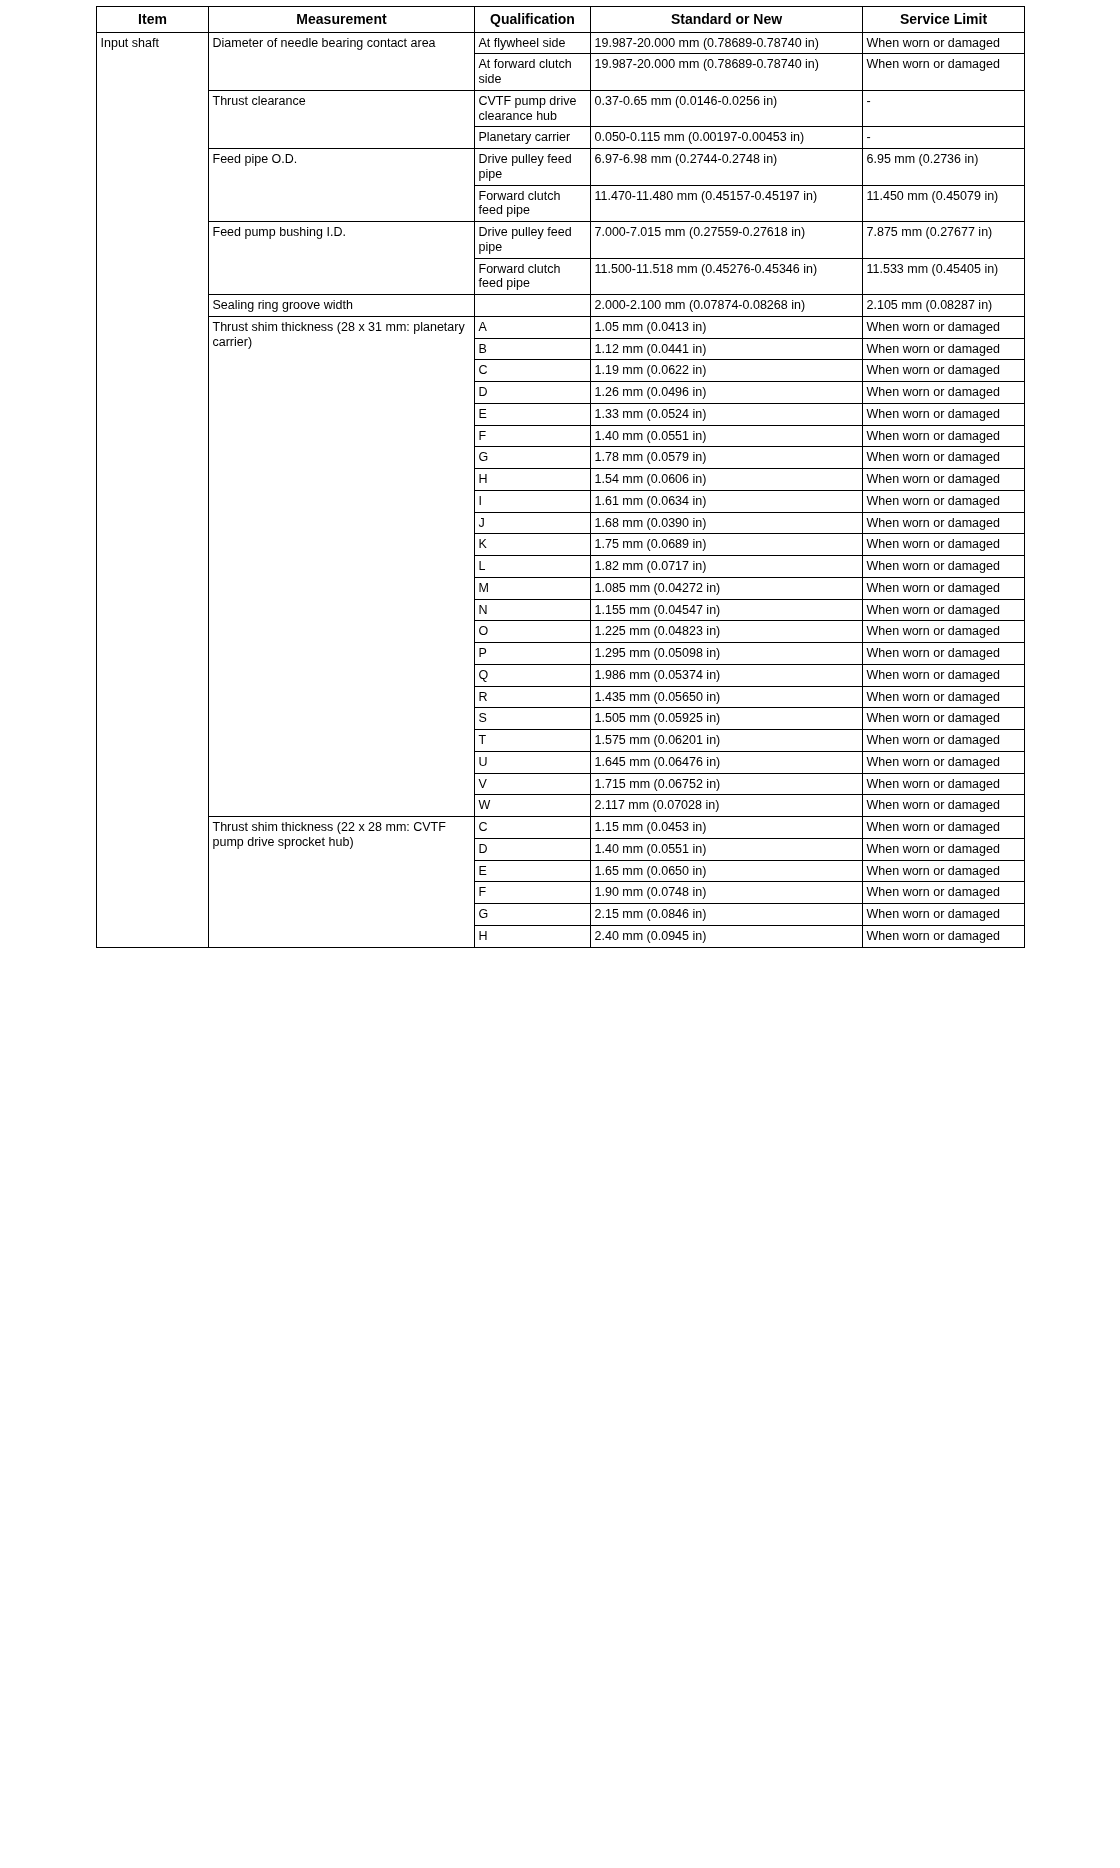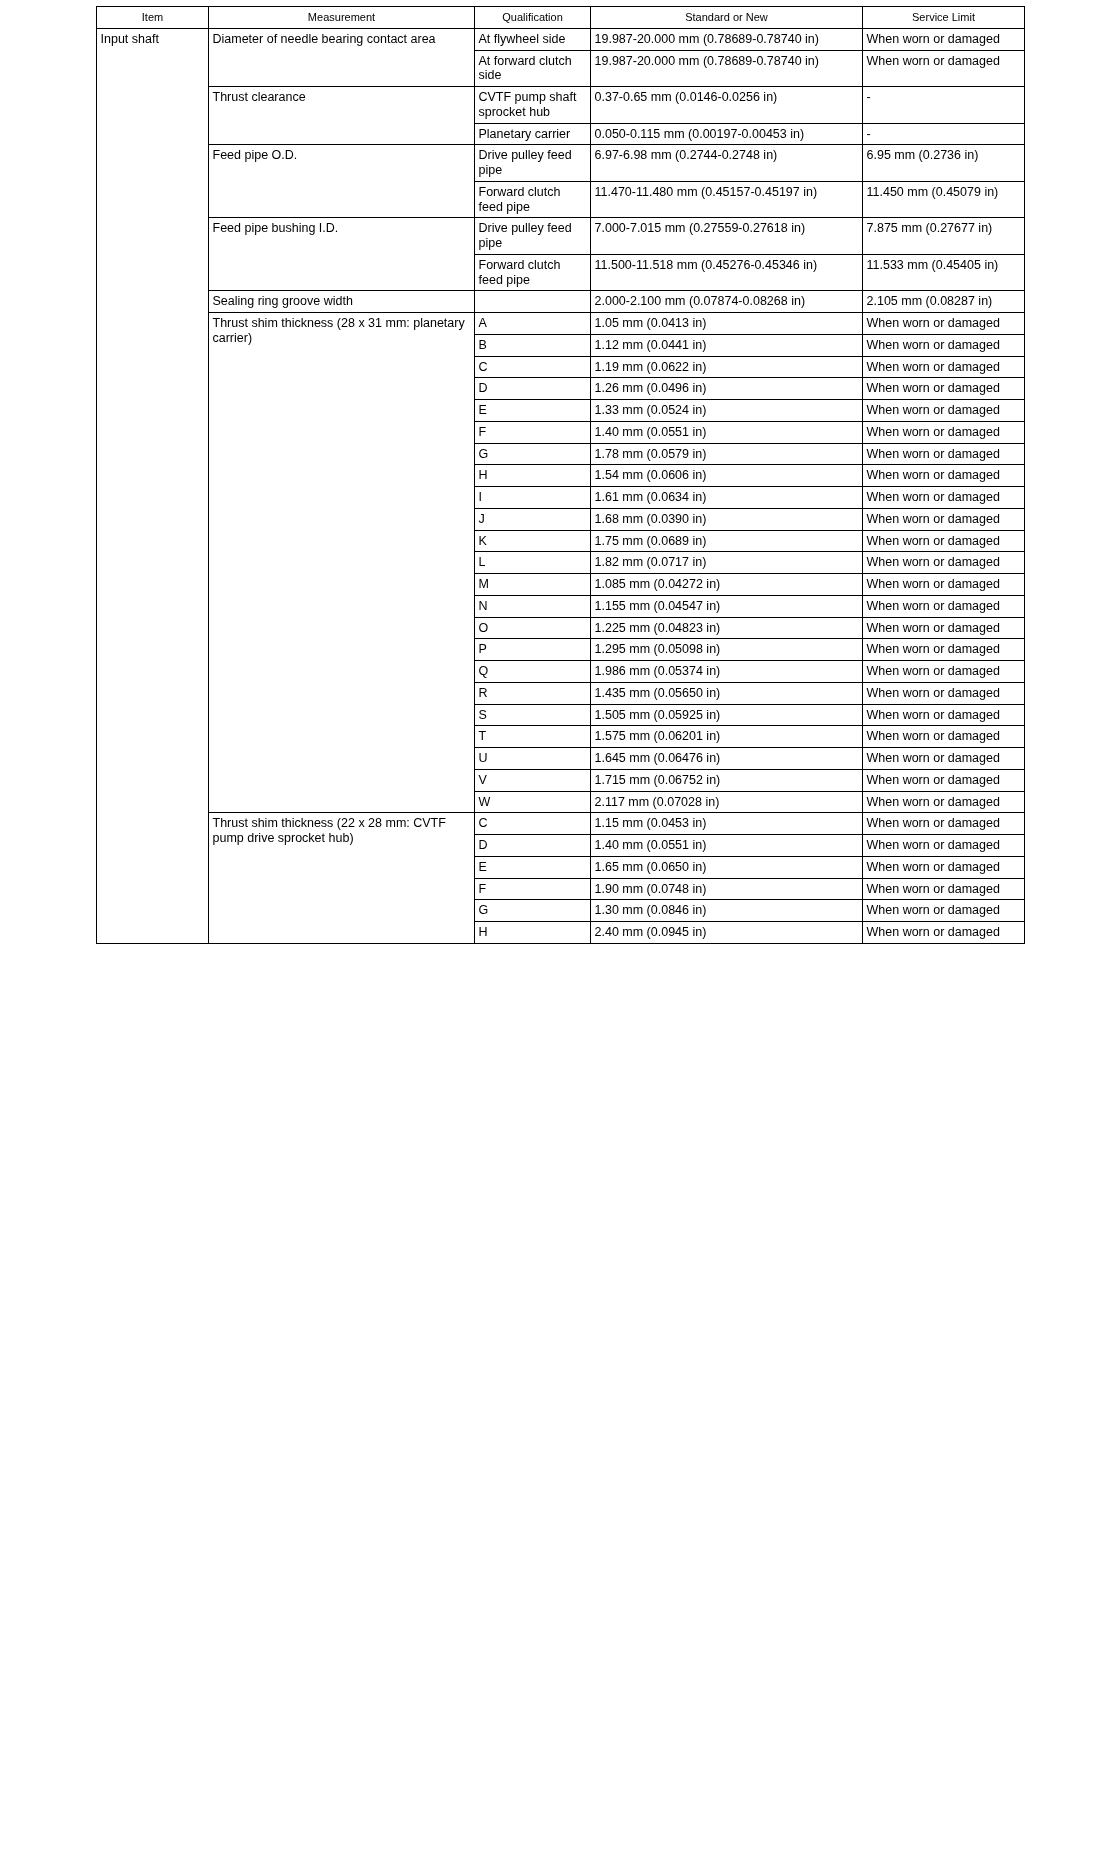--- a/index.html
+++ b/index.html
@@ -33,24 +33,24 @@
     border: 1px solid #000000;
     vertical-align: top;
     font-size: 12.5px;
     line-height: 1.18;
     padding: 3px 3px 3px 4px;
     word-wrap: break-word;
     overflow-wrap: break-word;
   }
   table.spec thead th {
     text-align: center;
-    font-weight: normal;
+    font-weight: bold;
     padding-top: 4px;
     padding-bottom: 4px;
-    font-size: 11px;
+    font-size: 14px;
   }
   td.cell-item {
     white-space: nowrap;
   }
 </style>
 </head>
 <body>
 
 <div id="sheet">
   <table class="spec">
@@ -78,42 +78,42 @@
           <td>19.987-20.000 mm (0.78689-0.78740 in)</td>
           <td>When worn or damaged</td>
         </tr>
         <tr>
           <td>At forward clutch side</td>
           <td>19.987-20.000 mm (0.78689-0.78740 in)</td>
           <td>When worn or damaged</td>
         </tr>
         <tr>
           <td rowspan="2">Thrust clearance</td>
-          <td>CVTF pump shaft sprocket hub</td>
+          <td>CVTF pump drive clearance hub</td>
           <td>0.37-0.65 mm (0.0146-0.0256 in)</td>
           <td>-</td>
         </tr>
         <tr>
           <td>Planetary carrier</td>
           <td>0.050-0.115 mm (0.00197-0.00453 in)</td>
           <td>-</td>
         </tr>
         <tr>
           <td rowspan="2">Feed pipe O.D.</td>
           <td>Drive pulley feed pipe</td>
           <td>6.97-6.98 mm (0.2744-0.2748 in)</td>
           <td>6.95 mm (0.2736 in)</td>
         </tr>
         <tr>
           <td>Forward clutch feed pipe</td>
           <td>11.470-11.480 mm (0.45157-0.45197 in)</td>
           <td>11.450 mm (0.45079 in)</td>
         </tr>
         <tr>
-          <td rowspan="2">Feed pipe bushing I.D.</td>
+          <td rowspan="2">Feed pump bushing I.D.</td>
           <td>Drive pulley feed pipe</td>
           <td>7.000-7.015 mm (0.27559-0.27618 in)</td>
           <td>7.875 mm (0.27677 in)</td>
         </tr>
         <tr>
           <td>Forward clutch feed pipe</td>
           <td>11.500-11.518 mm (0.45276-0.45346 in)</td>
           <td>11.533 mm (0.45405 in)</td>
         </tr>
         <tr>
@@ -254,21 +254,21 @@
           <td>1.65 mm (0.0650 in)</td>
           <td>When worn or damaged</td>
         </tr>
         <tr>
           <td>F</td>
           <td>1.90 mm (0.0748 in)</td>
           <td>When worn or damaged</td>
         </tr>
         <tr>
           <td>G</td>
-          <td>1.30 mm (0.0846 in)</td>
+          <td>2.15 mm (0.0846 in)</td>
           <td>When worn or damaged</td>
         </tr>
         <tr>
           <td>H</td>
           <td>2.40 mm (0.0945 in)</td>
           <td>When worn or damaged</td>
         </tr>
       </tbody>
   </table>
 </div>

